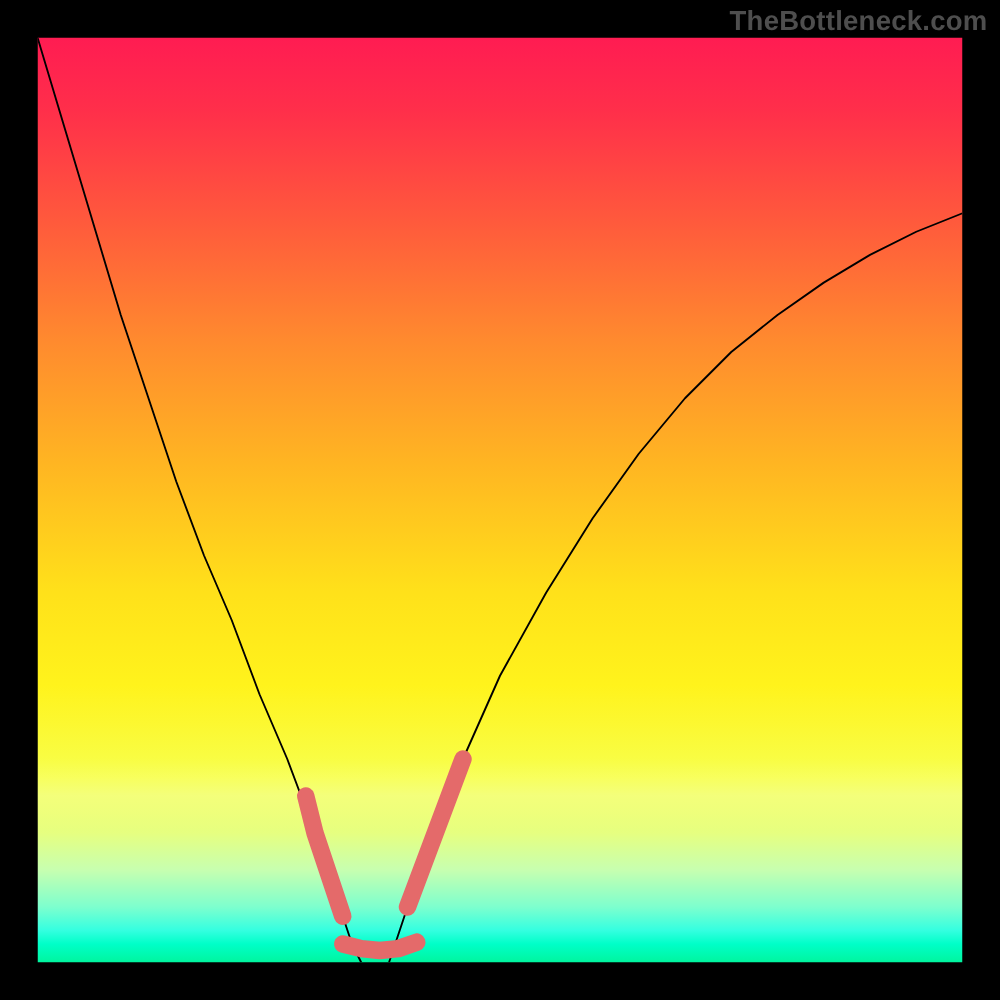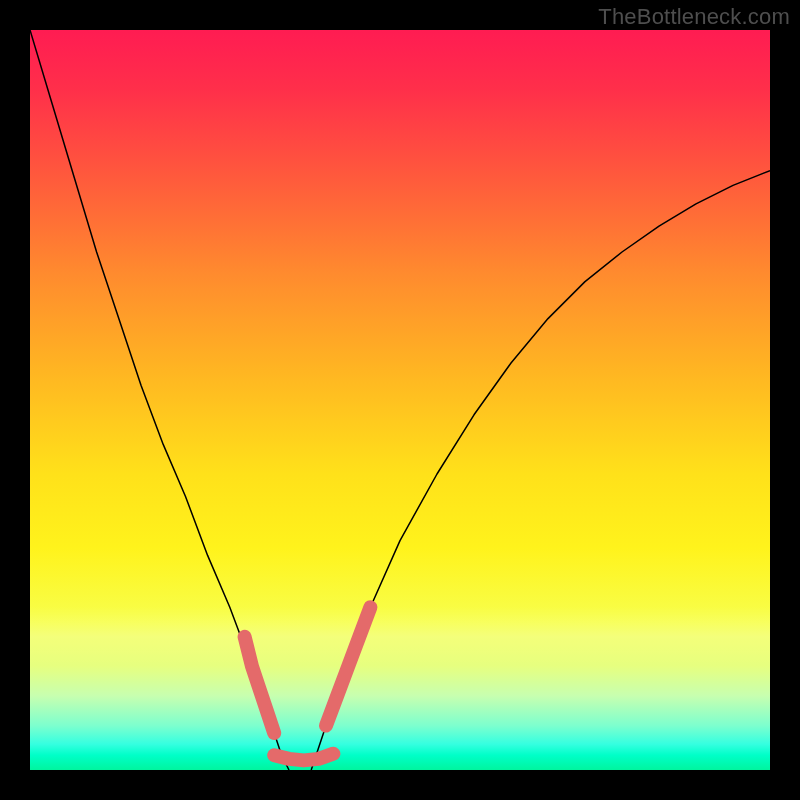--- a/index.html
+++ b/index.html
@@ -61,21 +61,21 @@
     position: absolute;
     left: 0; top: 0;
     width: 740px; height: 740px;
   }
   .watermark {
     position: absolute;
     top: 4px;
     right: 10px;
     color: #4e4e4e;
     font-size: 22px;
-    font-weight: 400;
+    font-weight: 700;
     letter-spacing: 0.2px;
     user-select: none;
   }
 </style>
 </head>
 <body>
 
 <div class="frame">
 
   <div class="plot">

